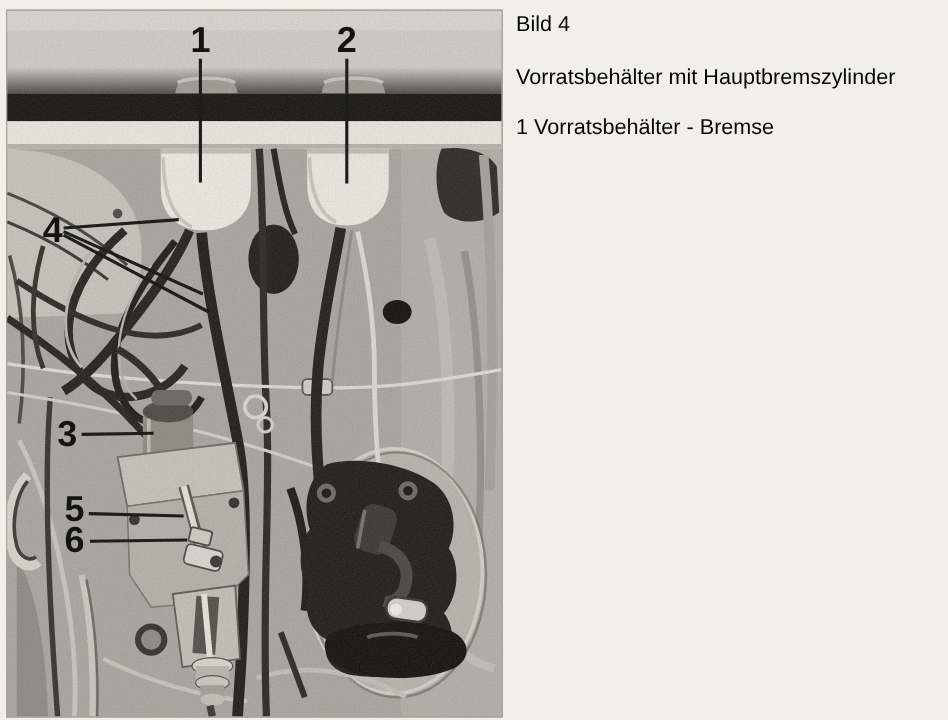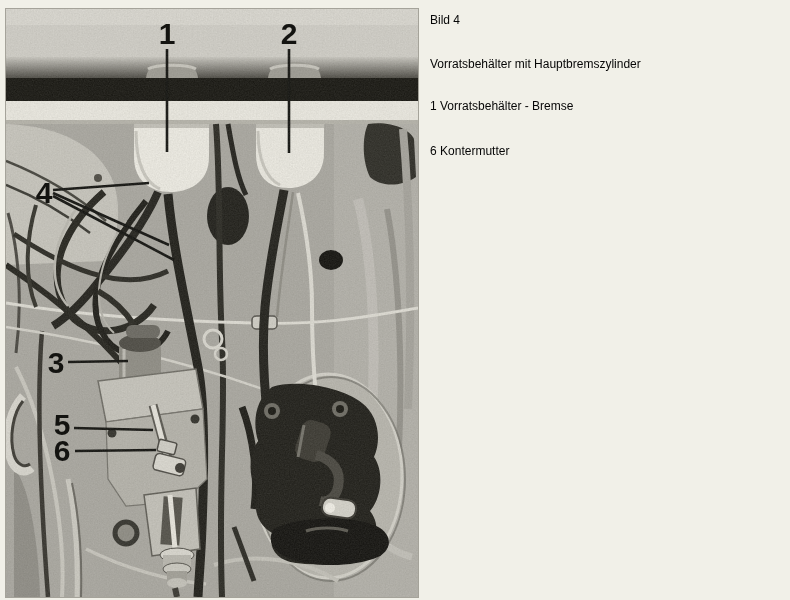--- a/index.html
+++ b/index.html
@@ -13,21 +13,21 @@
 
   .callout{
     position:absolute;transform:translate(-50%,-50%);
     font-family:"Liberation Sans",sans-serif;
     font-weight:bold;font-size:30px;line-height:1;color:#131310;
     text-shadow:0 0 1px rgba(200,198,190,.35);
   }
 
   .legend{
     position:absolute;left:430px;top:9px;width:354px;
-    font-size:12px;line-height:22px;color:#060606;
+    font-size:18px;line-height:22px;color:#060606;
   }
   .legend-title{margin:0 0 22px 0;}
   .legend-caption{margin:0 0 20px 0;}
   .legend-item{margin:12px 0 23px 0;white-space:nowrap;}
 </style>
 </head>
 <body>
 
 <div class="photo">
   <svg viewBox="0 0 412 588" width="412" height="588">
@@ -202,14 +202,13 @@
   <div class="callout" style="left:56px;top:416px">5</div>
   <div class="callout" style="left:56px;top:442px">6</div>
 </div>
 
 <div class="legend">
   <div class="legend-title">Bild 4</div>
   <div class="legend-caption">
     <div>Vorratsbehälter mit Hauptbremszylinder</div>
   </div>
   <div class="legend-item"><span>1</span> <span>Vorratsbehälter - Bremse</span></div>
-  <div class="legend-item"><span>6</span> <span>Kontermutter</span></div>
 </div>
 
 </body></html>

